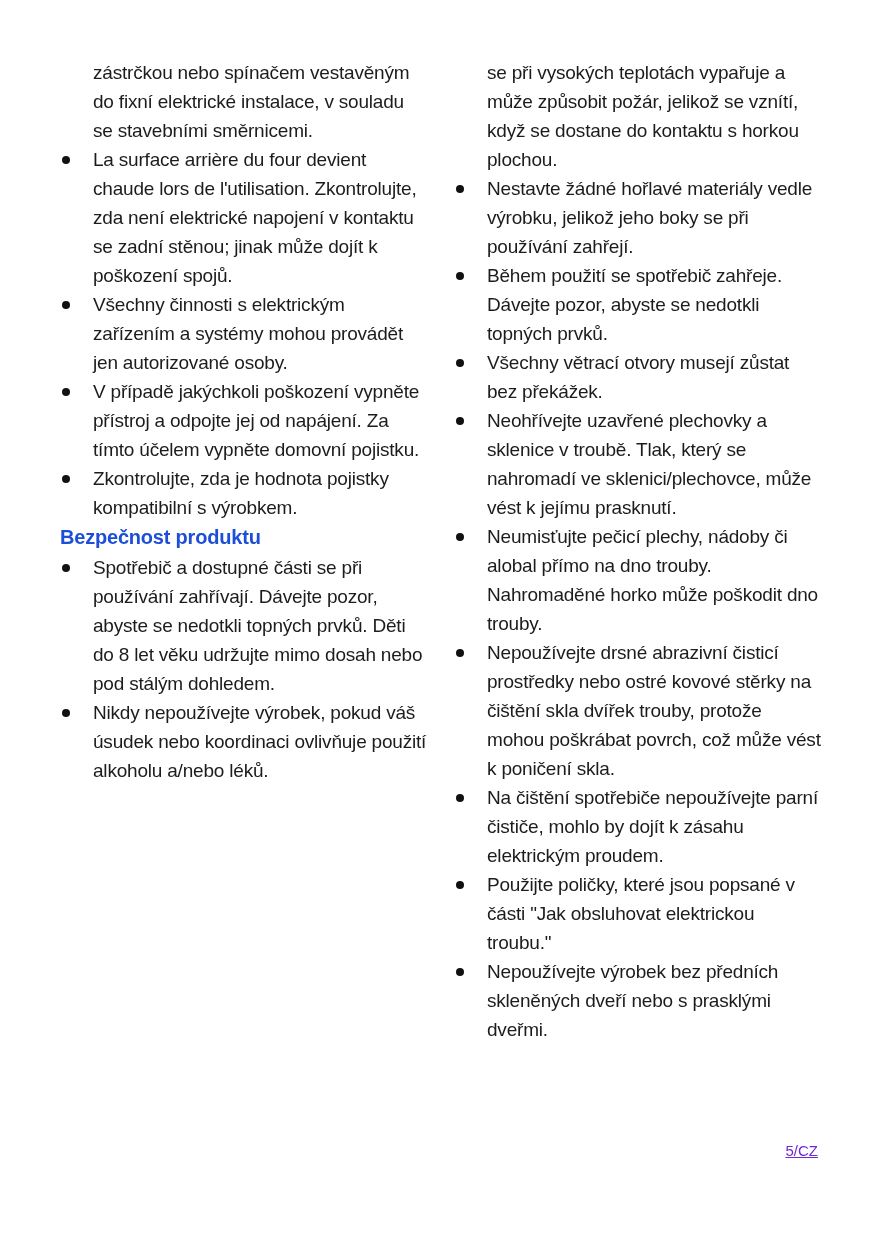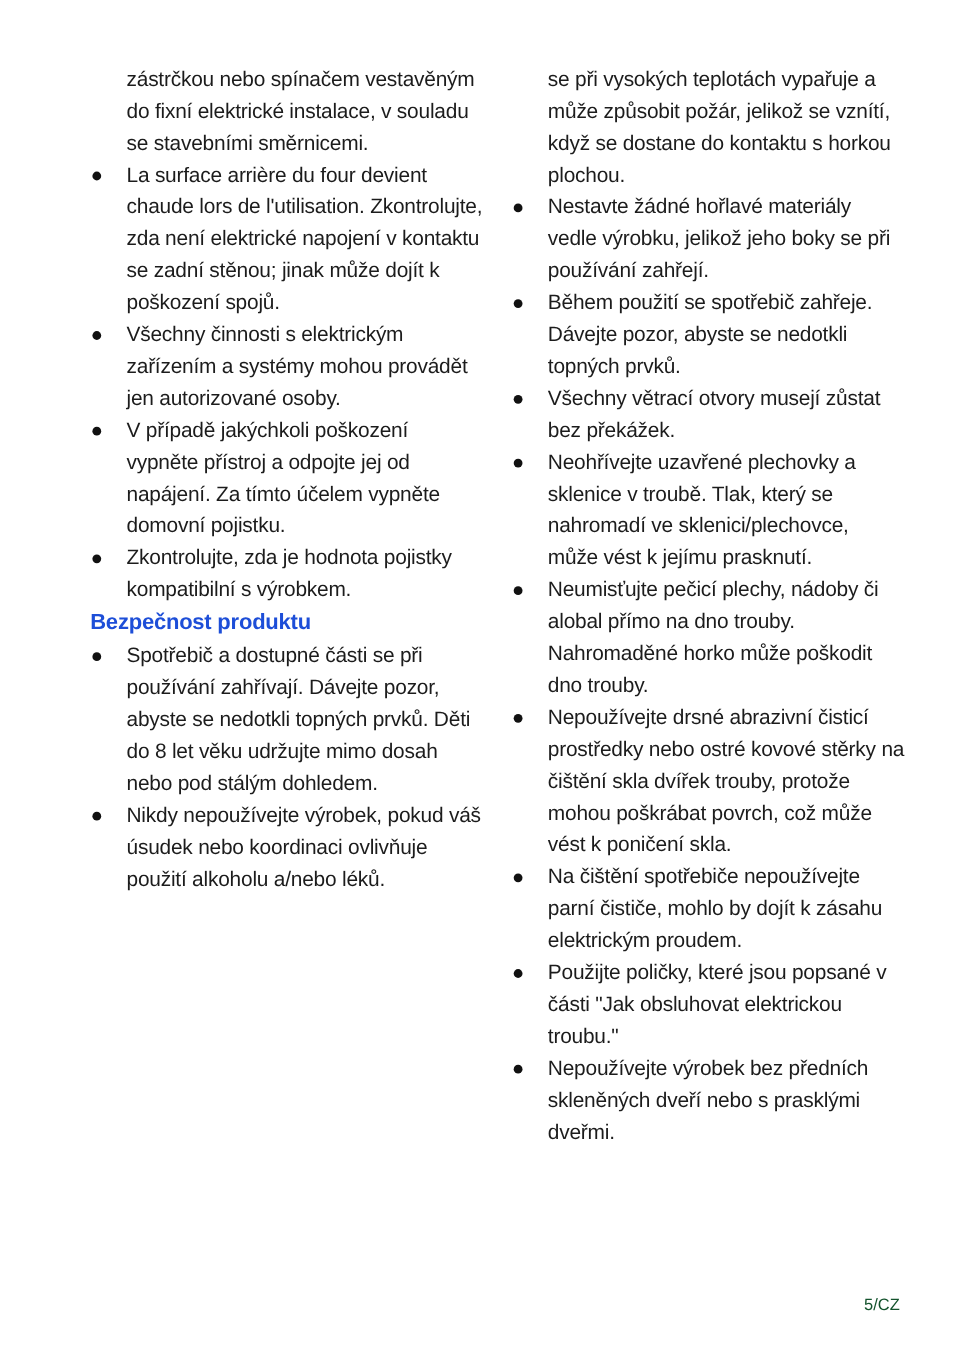--- a/index.html
+++ b/index.html
@@ -9,21 +9,21 @@
     height: 1240px;
     font-family: "Liberation Sans", "DejaVu Sans", sans-serif;
     color: #1c1c1c;
     position: relative;
     overflow: hidden;
   }
   .page {
     width: 872px;
     height: 1240px;
     position: relative;
-    padding: 58px 50px 0 82px;
+    padding: 58px 50px 0 60px;
   }
   .columns {
     display: flex;
     gap: 26px;
   }
   .col {
     width: 368px;
     font-size: 19px;
     line-height: 29px;
     letter-spacing: -0.2px;
@@ -54,24 +54,25 @@
   .section-heading {
     font-size: 20px;
     font-weight: bold;
     line-height: 31px;
     color: #1d4ed8;
     letter-spacing: -0.2px;
   }
   .footer {
     position: absolute;
     right: 54px;
-    top: 1178px;
+    top: 1142px;
     font-size: 15px;
-    color: #14532d;
+    color: #6d28d9;
     letter-spacing: 0;
+    text-decoration: underline;
   }
 </style>
 </head>
 <body>
 
 <div class="page">
   <div class="columns">
 
     <div class="col">
 

